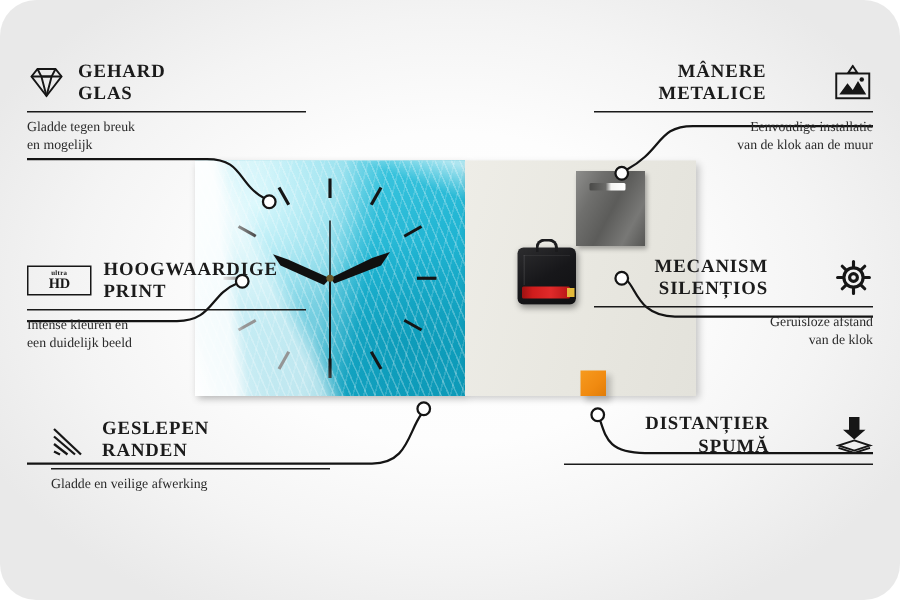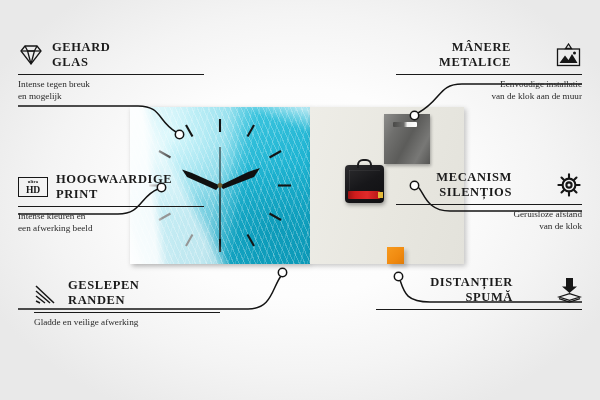--- a/index.html
+++ b/index.html
@@ -8,20 +8,21 @@
   body {
     font-family:"Liberation Serif", serif;
     background:#ffffff;
     overflow:hidden;
   }
   #stage {
     position:relative;
     width:600px; height:400px;
     background:
       radial-gradient(ellipse 58% 62% at 50% 48%, #ffffff 0%, #fdfdfd 42%, #f4f4f4 72%, #e9e9e9 100%);
+    border-radius: 24px;
   }
   
   #product {
     position:absolute;
     left:130px; top:107px;
     width:334px; height:157px;
   }
   .panel-front {
     position:absolute; left:0; top:0;
     width:180px; height:157px;
@@ -137,21 +138,21 @@
   }
   .feature .desc {
     font-family:"Liberation Serif", serif;
     font-size:9.2px; color:#2a2a2a; line-height:1.38;
     padding-top:3px;
   }
   .feature.right .desc { text-align:right;font-family:Liberation Serif, serif; }
   .ico { flex:0 0 auto; color:#161616; display:block; }
   .ico svg { display:block; }
   .hdbox {
-    width:30px; height:20px; border:1.6px solid #161616;
+    width:43px; height:20px; border:1.6px solid #161616;
     display:flex; flex-direction:column; align-items:center; justify-content:center;
     line-height:1;
   }
   .hdbox .u { font-size:4.6px; font-weight:700; letter-spacing:.2px; }
   .hdbox .h { font-size:9.6px; font-weight:700; letter-spacing:-.2px; margin-top:.5px; }
 </style>
 </head>
 <body>
 
 <div id="stage">
@@ -228,35 +229,35 @@
           <path d="M3 8 L7 3 H19 L23 8 L13 21 Z"></path>
           <path d="M3 8 H23"></path>
             <path d="M7 3 L9.6 8 L13 21"></path>
             <path d="M19 3 L16.4 8 L13 21"></path>
           <path d="M9.6 8 H16.4"></path>
         </svg>
       </span>
       <span class="title"><span>GEHARD</span><br><span>GLAS</span></span>
     </div>
     <div class="rule"></div>
-    <div class="desc"><span>Intense tegen breuk</span><br><span>en mogelijk</span></div>
+    <div class="desc"><span>Gladde tegen breuk</span><br><span>en mogelijk</span></div>
   </div>
 
   <div class="feature left" style="left:18px; top:172px; width:186px;">
     <div class="head">
       <span class="ico">
         <span class="hdbox">
           <span class="u">ultra</span>
           <span class="h">HD</span>
         </span>
       </span>
       <span class="title"><span>HOOGWAARDIGE</span><br><span>PRINT</span></span>
     </div>
     <div class="rule"></div>
-    <div class="desc"><span>Intense kleuren en</span><br><span>een afwerking beeld</span></div>
+    <div class="desc"><span>Intense kleuren en</span><br><span>een duidelijk beeld</span></div>
   </div>
 
   <div class="feature left" style="left:18px; top:278px; width:186px;margin-left:16px;">
     <div class="head">
       <span class="ico">
         <svg width="26" height="23" viewBox="0 0 26 23" stroke="#161616" stroke-width="1.5" fill="none">
           <path d="M2 4 L20 21"></path>
             <path d="M2 9 L16 21"></path>
             <path d="M2 14 L11 21"></path>
             <path d="M2 19 L6 21"></path>

